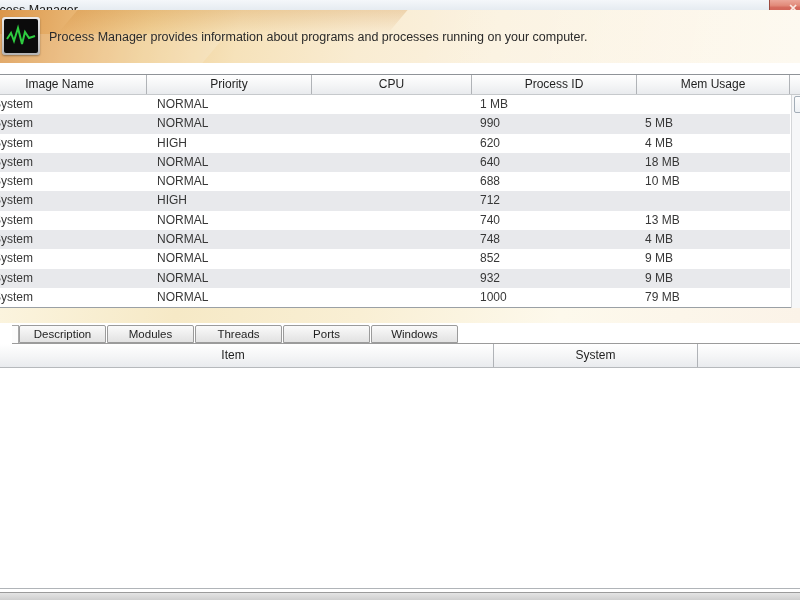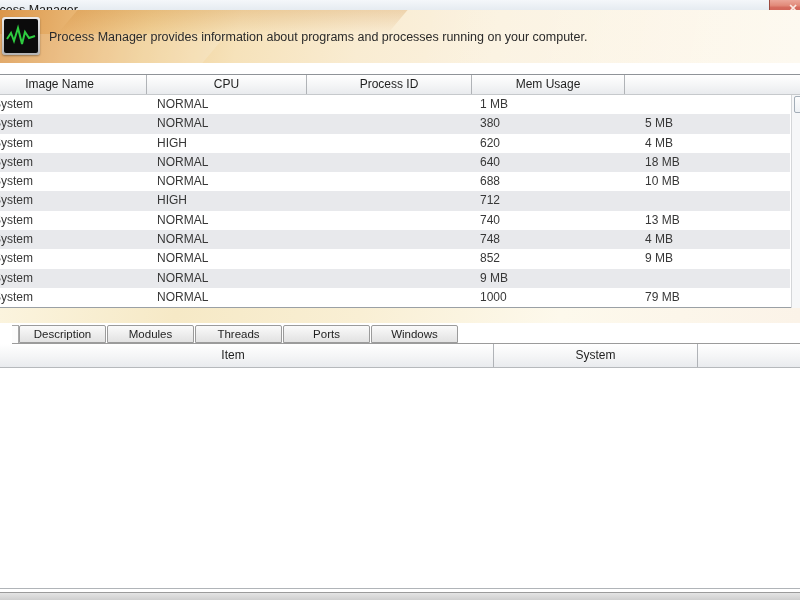--- a/index.html
+++ b/index.html
@@ -107,37 +107,38 @@
           <polyline points="3,20 7,14 10,22 14,9 18,25 21,13 25,19 31,17" fill="none" stroke="#2ecc40" stroke-width="2"></polyline>
         </svg>
       </div>
     </div>
     <div class="banner-text">Process Manager provides information about programs and processes running on your computer.</div>
   </div>
 
   <div class="plist">
     <div class="plist-header">
         <div class="hcell c0">Image Name</div>
+        <div class="hcell c1">Priority</div>
         <div class="hcell c2">CPU</div>
         <div class="hcell c3">Process ID</div>
         <div class="hcell c4">Mem Usage</div>
         <div class="hcell hfill"></div>
       </div>
     <div class="plist-body">
         <div class="prow">
           <div class="pcell c0">System</div>
           <div class="pcell c1">NORMAL</div>
           <div class="pcell c2"></div>
           <div class="pcell c4">1 MB</div>
         </div>
         <div class="prow alt">
           <div class="pcell c0">System</div>
           <div class="pcell c1">NORMAL</div>
           <div class="pcell c2"></div>
-          <div class="pcell c3">380</div>
+          <div class="pcell c3">990</div>
           <div class="pcell c4">5 MB</div>
         </div>
         <div class="prow">
           <div class="pcell c0">System</div>
           <div class="pcell c1">HIGH</div>
           <div class="pcell c2"></div>
           <div class="pcell c3">620</div>
           <div class="pcell c4">4 MB</div>
         </div>
         <div class="prow alt">
@@ -178,20 +179,21 @@
           <div class="pcell c0">System</div>
           <div class="pcell c1">NORMAL</div>
           <div class="pcell c2"></div>
           <div class="pcell c3">852</div>
           <div class="pcell c4">9 MB</div>
         </div>
         <div class="prow alt">
           <div class="pcell c0">System</div>
           <div class="pcell c1">NORMAL</div>
           <div class="pcell c2"></div>
+          <div class="pcell c3">932</div>
           <div class="pcell c4">9 MB</div>
         </div>
         <div class="prow">
           <div class="pcell c0">System</div>
           <div class="pcell c1">NORMAL</div>
           <div class="pcell c2"></div>
           <div class="pcell c3">1000</div>
           <div class="pcell c4">79 MB</div>
         </div>
       </div>

